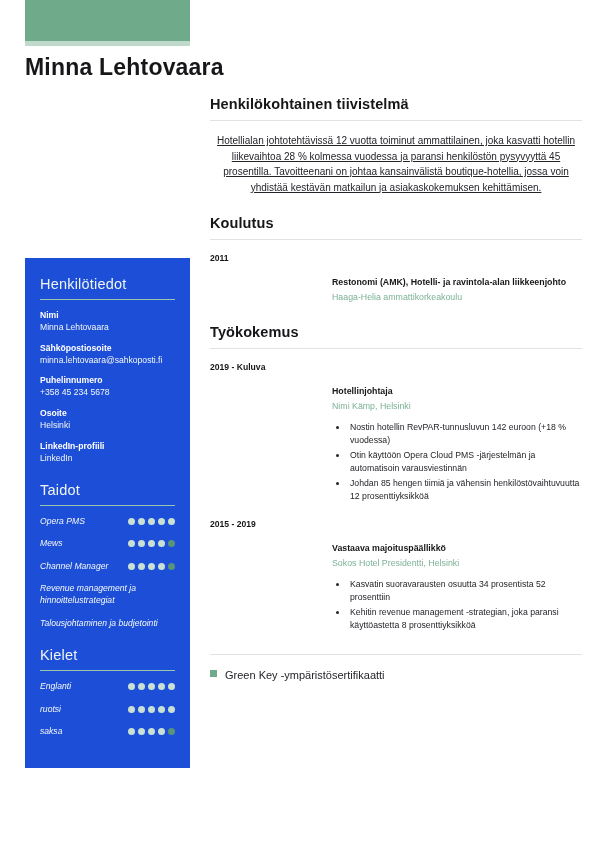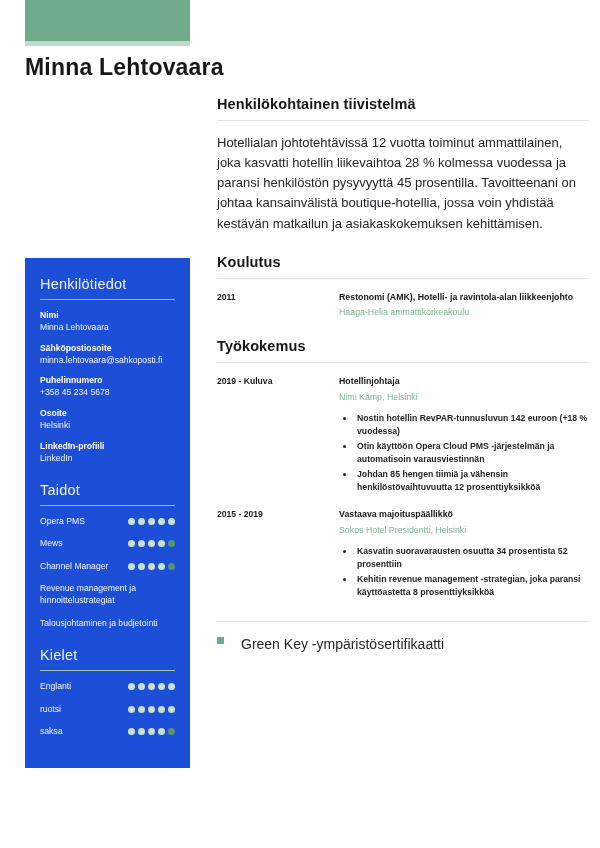--- a/index.html
+++ b/index.html
@@ -82,20 +82,21 @@
     line-height: 1.25;
     word-break: break-word;
   }
 
   .rate-row {
     display: flex;
     align-items: flex-start;
     justify-content: space-between;
     gap: 6px;
     margin-bottom: 11px;
+    font-style: italic;
   }
   .rate-label {
     font-size: 8.6px;
     color: #f4f9f6;
     line-height: 1.35;
     flex: 1 1 auto;
   }
   .dots {
     display: flex;
     gap: 3px;
@@ -106,90 +107,91 @@
     width: 7px;
     height: 7px;
     border-radius: 50%;
     background: #c9e0d3;
   }
   .dot.empty { background: #5a9377; }
 
   
   .main {
     position: absolute;
-    left: 217px;
+    left: 210px;
     top: 96px;
     width: 372px;
   }
 
   .section { margin-bottom: 20px; }
 
   .sec-heading {
     font-size: 14.5px;
     font-weight: bold;
     color: #17171a;
     letter-spacing: 0.1px;
     padding-bottom: 8px;
   }
   .sec-rule {
     height: 1px;
     background: #e2e2e2;
     margin-bottom: 12px;
   }
 
   .summary-text {
-    font-size: 13px;
+    font-size: 10px;
     line-height: 1.55;
     color: #24242a;
-    text-align: left;
+    text-align: center;
+    text-decoration: underline;
   }
 
   .entry {
     display: flex;
     margin-bottom: 12px;
   }
   .entry-date {
     flex: 0 0 122px;
     font-size: 8.6px;
     font-weight: bold;
     color: #17171a;
     padding-top: 1px;
   }
   .entry-body { flex: 1 1 auto; }
   .entry-title {
     font-size: 8.8px;
     font-weight: bold;
     color: #17171a;
     line-height: 1.4;
+    margin-top: 24px;
   }
   .entry-org {
     font-size: 8.8px;
     color: #7cb195;
     line-height: 1.4;
     margin-top: 3px;
   }
   .entry-bullets {
     margin: 9px 0 0 16px;
     padding: 0;
-    font-weight: bold;
   }
   .entry-bullets li {
     font-size: 8.7px;
     line-height: 1.5;
     color: #24242a;
     margin-bottom: 2px;
     padding-left: 2px;
   }
 
   .cert-list { list-style: none; }
   .cert-item {
     display: flex;
     align-items: flex-start;
-    gap: 17px;
-    font-size: 14px;
+    gap: 8px;
+    font-size: 11px;
     color: #24242a;
     line-height: 1.5;
   }
   .cert-square {
     width: 7px;
     height: 7px;
     background: #6fab8b;
     flex: 0 0 auto;
     margin-top: 3px;
   }

